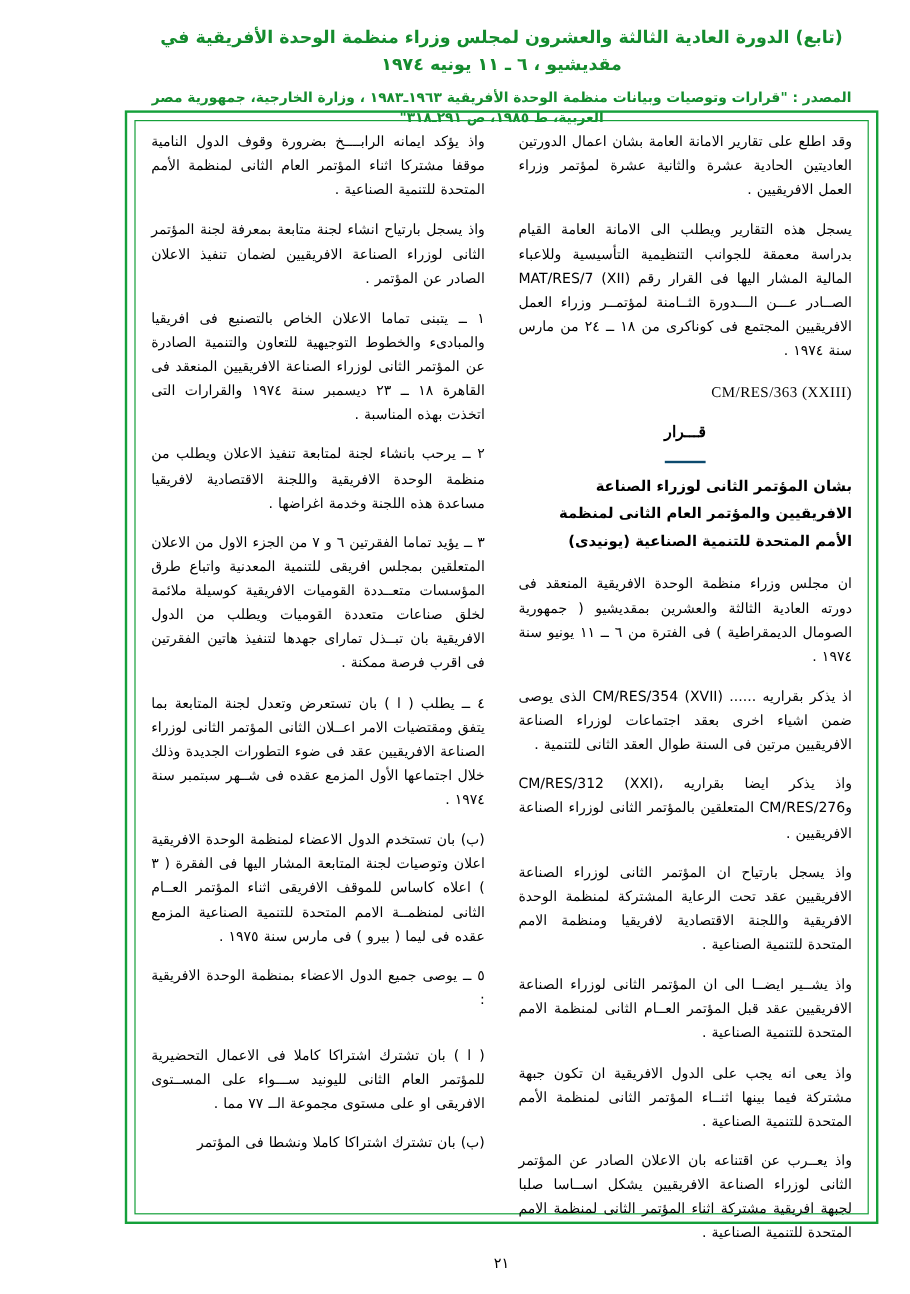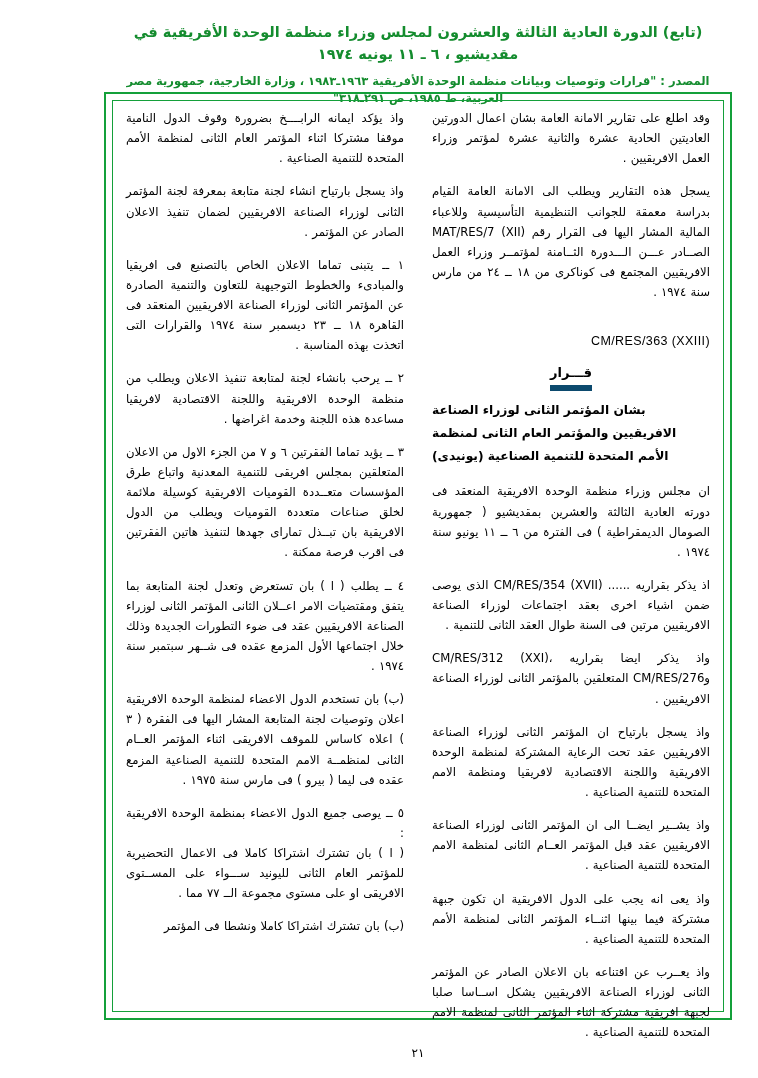--- a/index.html
+++ b/index.html
@@ -82,46 +82,47 @@
   }
 
   .para {
     font-size: 11.7px;
     line-height: 1.72;
     text-align: justify;
     margin: 0 0 13px 0;
     word-spacing: 0.5px;
   }
   .para.tight {
-    margin-bottom: 0;
+    margin-bottom: 26px;
   }
 
   .res-code {
     font-size: 12.5px;
-    font-family: Liberation Sans, sans-serif;
+    font-family: Liberation Serif, serif;
     direction: ltr;
     text-align: right;
-    margin: 32px 0 14px 0;
+    margin: 18px 0 14px 0;
     letter-spacing: 0.4px;
   }
 
   .heading-center {
     text-align: center;
     font-size: 13px;
     font-weight: bold;
     margin: 0 0 8px 0;
     line-height: 1.7;
   }
   .heading-underline {
     display: inline-block;
-    border-bottom: 6px solid #0c4a6e;
-    padding-bottom: 1px;
+    border-bottom: 2px solid #0c4a6e;
+    padding-bottom: 13px;
+    font-family: Liberation Serif, serif;
   }
   .subheading {
-    text-align: left;
+    text-align: right;
     font-size: 12.3px;
     font-weight: bold;
     line-height: 1.85;
     margin: 0 0 14px 0;
   }
 
   
   .footer {
     position: absolute;
     bottom: 18px;

